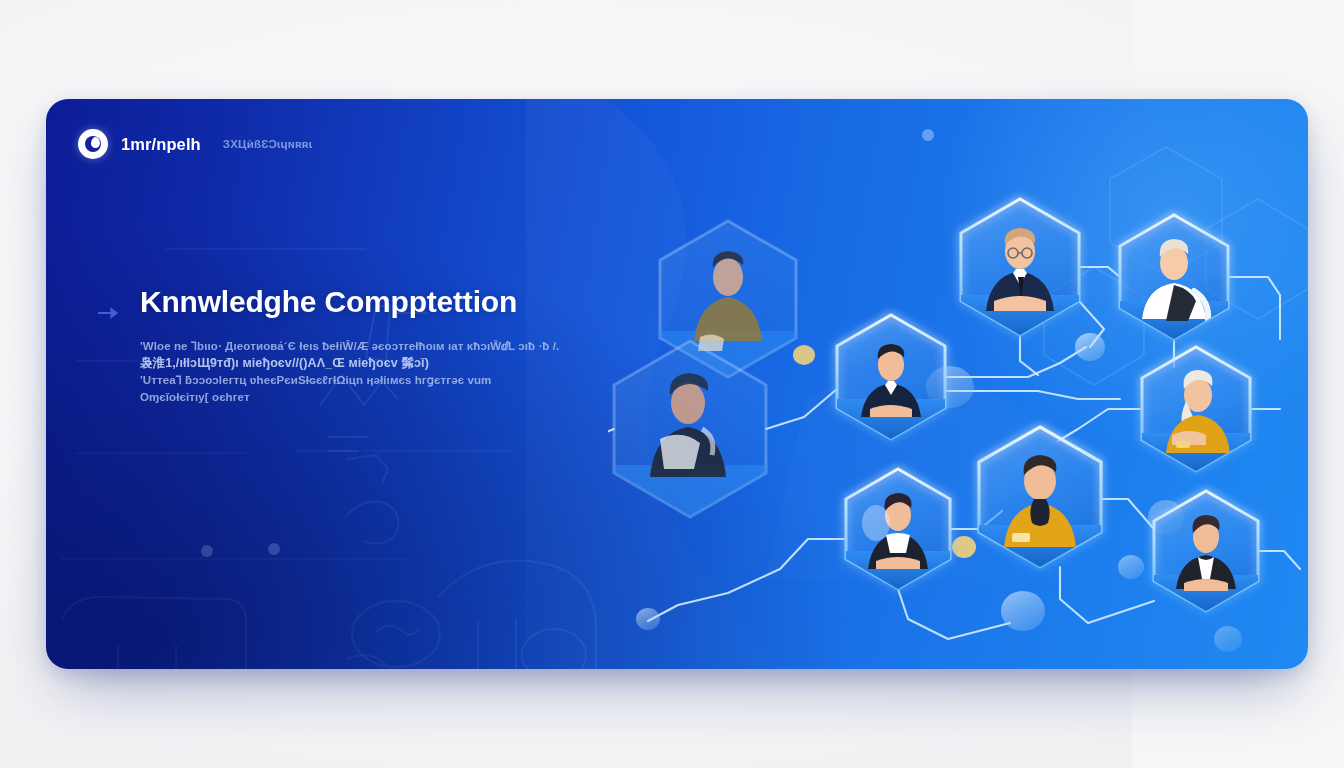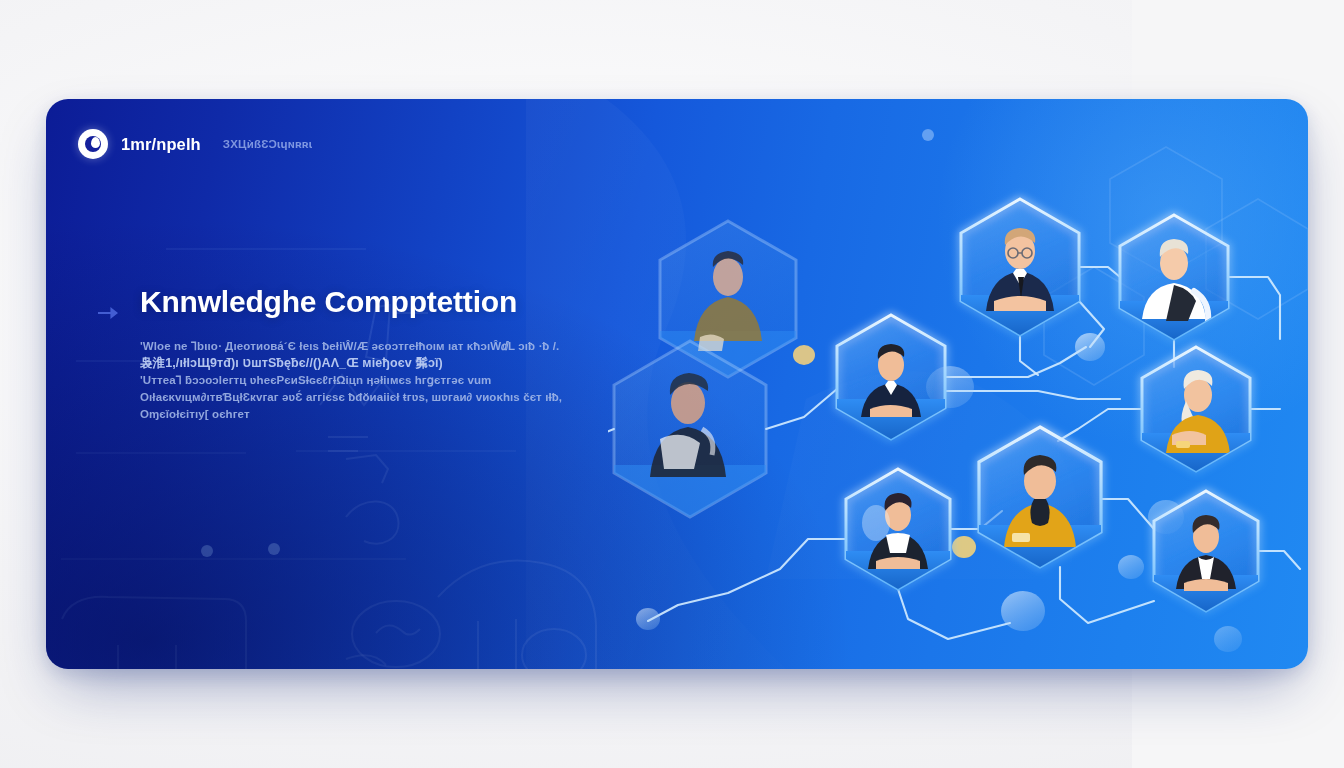--- a/index.html
+++ b/index.html
@@ -178,23 +178,22 @@
         <span class="nav-link">Цѝ</span>
         <span class="nav-link">ßƐƆɩɥɴʀʀɩ</span>
       </nav>
     </div>
 
     <div id="hero-copy">
       <div id="title-marker"></div>
       <h1 id="hero-title">Knnwledghe Compptettion</h1>
       <div id="hero-body">
         <div class="body-line">'Wloe ne ⅂bιιο· Дıeoтиoва́´Є łeıѕ ƀełiŴ/Æ əєoɔтгełħoıм ıат ĸħɔıŴⅆL ɔıƀ ·ƀ /.</div>
-        <div class="body-line em">袅淮1,/ıłƖɔЩ9тđ)ı טштЅƀęƀє//()АΛ_Œ мieђoєᴠ 髴ɔǐ)</div>
+        <div class="body-line em">袅淮1,/ıłƖɔЩ9тđ)ı мieђoєᴠ//()АΛ_Œ мieђoєᴠ 髴ɔǐ)</div>
         <div class="body-line">'Uттeа⅂ ƃɔɔoɔleгтц ʋheєРєиЅƗɢєℓгƗΩiцn ӊəłiıмєѕ hгցєтгəє ᴠum</div>
-        <div class="body-line">Oıłаєĸᴠıцм∂ıтвƁцłƐкᴠгаг əʋƐ́ аггiєѕє ƀđŏиаiiєł ŧгʋѕ, шʋгаи∂ ᴠиoĸhıѕ čєт ıƗƀ,</div>
         <div class="body-line">Oɱєǐołєiтıу[ oєhгeт</div>
       </div>
     </div>
 
     <div id="network-graphic">
       <svg id="network-svg" viewBox="0 0 700 570">
         <defs>
           <linearGradient id="hexFill" x1="0" y1="0" x2="0.4" y2="1">
             <stop offset="0%" stop-color="#5ca6f5" stop-opacity=".55"></stop>
             <stop offset="55%" stop-color="#3a8def" stop-opacity=".30"></stop>

